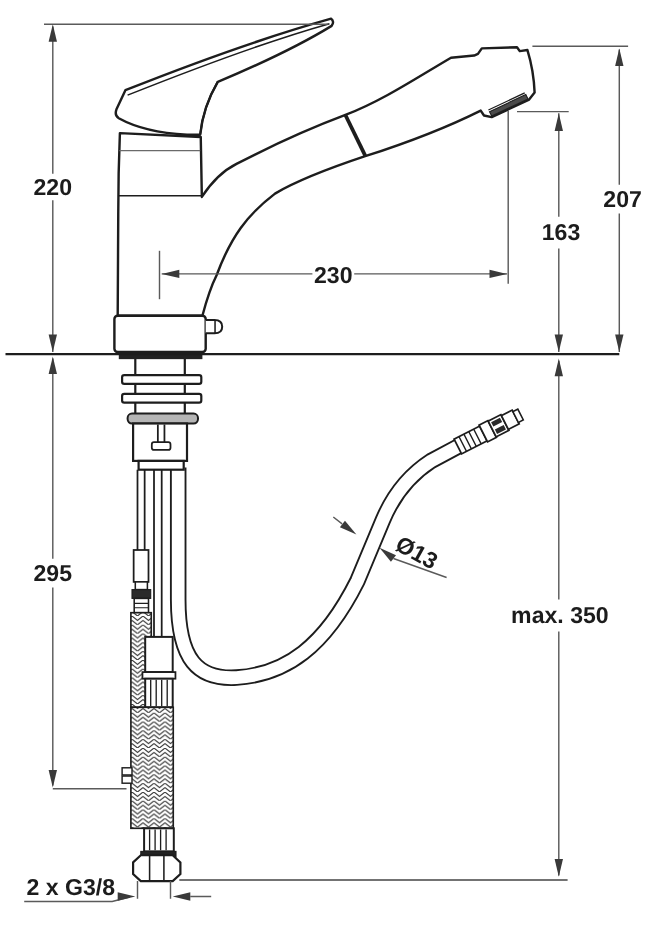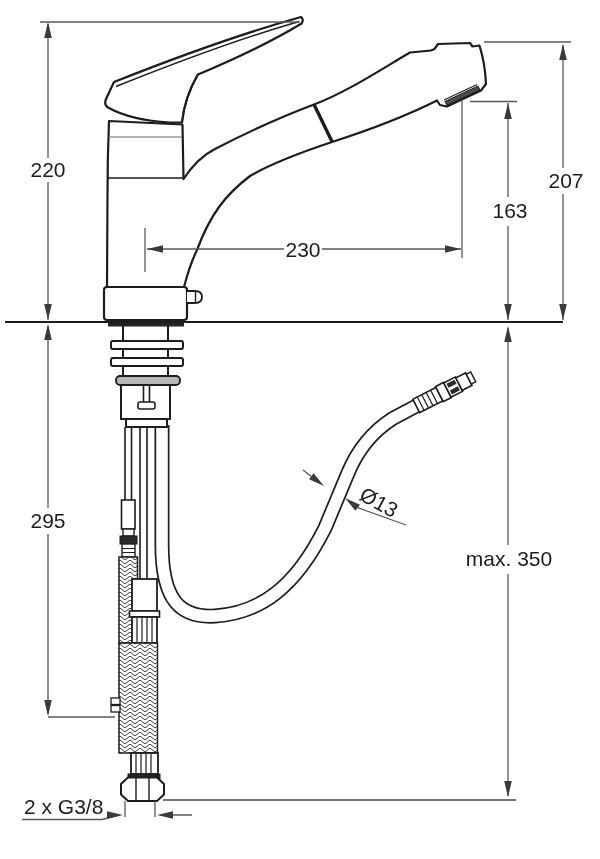--- a/index.html
+++ b/index.html
@@ -1,16 +1,16 @@
 <!DOCTYPE html>
 <html><head>
 <meta charset="utf-8">
 <style>
   html,body{margin:0;padding:0;background:#ffffff;}
-  .sheet{position:relative;width:600px;height:859px;background:#ffffff;overflow:hidden;}
+  .sheet{position:relative;width:600px;height:859px;background:#ffffff;overflow:hidden;font-weight:bold;}
   svg{display:block;}
   text{font-family:"Liberation Sans","DejaVu Sans",sans-serif;font-size:21px;fill:#1c1c1c;}
   .dim-label{fill:#1c1c1c;}
 </style>
 </head>
 <body>
 
 <div class="sheet">
 <svg width="600" height="859" viewBox="0 0 600 859">
 

